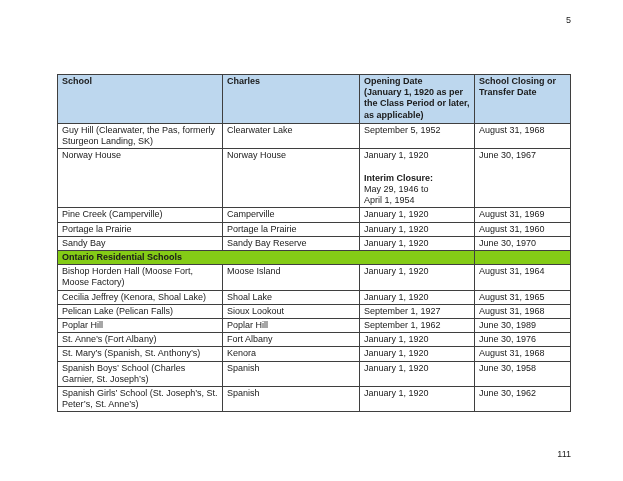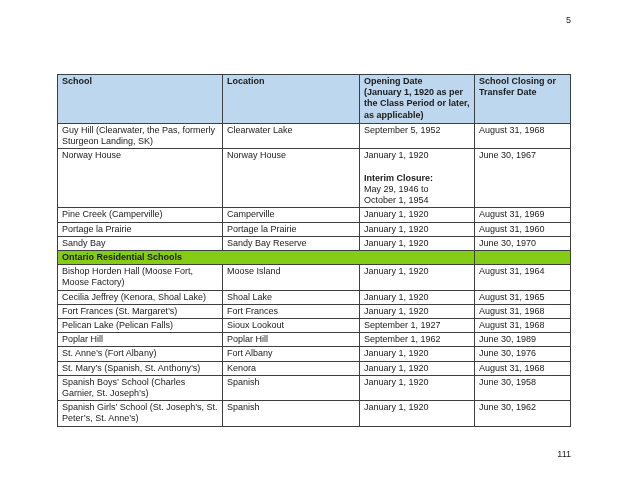--- a/index.html
+++ b/index.html
@@ -71,21 +71,21 @@
   <table class="schools">
     <colgroup>
       <col class="c1">
         <col class="c2">
         <col class="c3">
         <col class="c4">
     </colgroup>
     <thead>
       <tr>
         <th>School</th>
-        <th>Location</th>
+        <th>Charles</th>
         <th>
           <div>Opening Date</div>
           <div>(January 1, 1920 as per the Class Period or later, as applicable)</div>
         </th>
         <th>School Closing or Transfer Date</th>
       </tr>
     </thead>
     <tbody>
       <tr>
         <td>Guy Hill (Clearwater, the Pas, formerly Sturgeon Landing, SK)</td>
@@ -94,21 +94,21 @@
         <td>August 31, 1968</td>
       </tr>
       <tr>
         <td>Norway House</td>
         <td>Norway House</td>
         <td>
           <div>January 1, 1920</div>
           <div class="gap"></div>
           <div class="b">Interim Closure:</div>
           <div>May 29, 1946 to</div>
-          <div>October 1, 1954</div>
+          <div>April 1, 1954</div>
         </td>
         <td>June 30, 1967</td>
       </tr>
       <tr>
         <td>Pine Creek (Camperville)</td>
         <td>Camperville</td>
         <td>January 1, 1920</td>
         <td>August 31, 1969</td>
       </tr>
       <tr>
@@ -131,26 +131,20 @@
         <td>Bishop Horden Hall (Moose Fort, Moose Factory)</td>
         <td>Moose Island</td>
         <td>January 1, 1920</td>
         <td>August 31, 1964</td>
       </tr>
       <tr>
         <td>Cecilia Jeffrey (Kenora, Shoal Lake)</td>
         <td>Shoal Lake</td>
         <td>January 1, 1920</td>
         <td>August 31, 1965</td>
-      </tr>
-      <tr>
-        <td>Fort Frances (St. Margaret’s)</td>
-        <td>Fort Frances</td>
-        <td>January 1, 1920</td>
-        <td>August 31, 1968</td>
       </tr>
       <tr>
         <td>Pelican Lake (Pelican Falls)</td>
         <td>Sioux Lookout</td>
         <td>September 1, 1927</td>
         <td>August 31, 1968</td>
       </tr>
       <tr>
         <td>Poplar Hill</td>
         <td>Poplar Hill</td>

